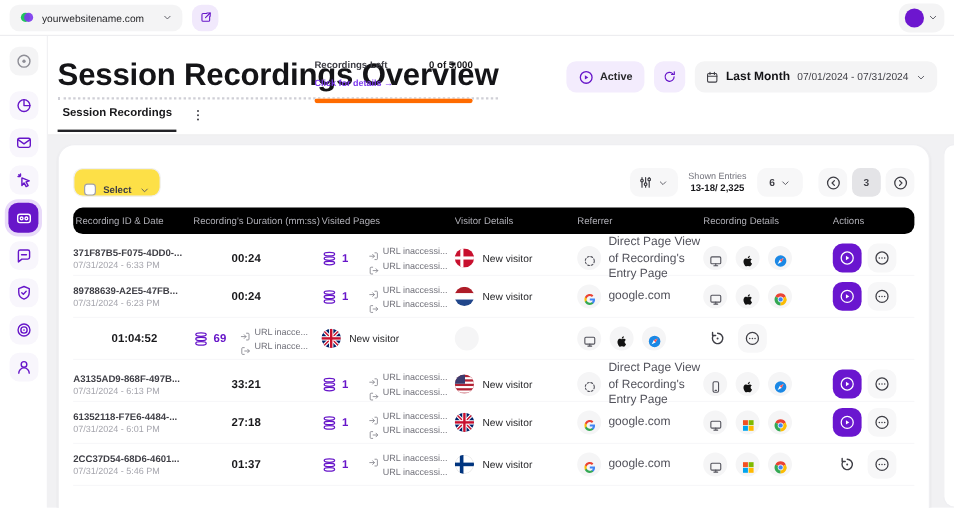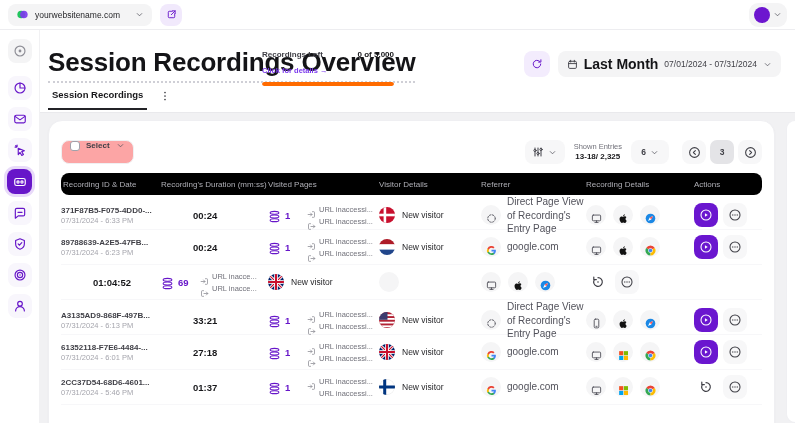--- a/index.html
+++ b/index.html
@@ -51,21 +51,21 @@
   .active-btn { display:flex; align-items:center; gap:5px; height:26px; padding:0 10px;
     background:#f3ecfd; border:none; border-radius:8px; cursor:pointer; }
   .active-btn .icon { width:13px; height:13px; color:#6716c9; }
   .active-btn .lbl { font-size:9px; font-weight:700; color:#27272a; }
   .refresh-btn { width:26px; height:26px; background:#f3ecfd; border:none; border-radius:8px;
     display:flex; align-items:center; justify-content:center; color:#6716c9; cursor:pointer; }
   .refresh-btn span { width:12px; height:12px; }
   .date-pill { display:flex; align-items:center; gap:6px; height:26px; padding:0 9px;
     background:#f4f4f5; border-radius:8px; cursor:pointer; }
   .date-pill .icon { width:11px; height:11px; color:#3f3f46; }
-  .period { font-size:14px; font-weight:700; color:#141417; }
+  .period { font-size:10px; font-weight:700; color:#141417; }
   .range { font-size:8.5px; color:#3f3f46; }
 
   .tab-row { position:absolute; left:0; right:0; bottom:0; height:26px; display:flex;
     align-items:center; padding-left:8px; }
   .tab { font-size:9.5px; font-weight:700; color:#18181b; padding:0 4px 8px 4px;
     border-bottom:2px solid #232327; cursor:pointer; }
   .kebab { margin-left:12px; margin-bottom:7px; width:12px; height:12px; color:#3f3f46; cursor:pointer; }
 
   
   .card { position:absolute; left:8px; top:90px; width:727px; bottom:-18px; background:#fff;
@@ -75,22 +75,22 @@
     border-radius:10px 0 0 10px; border:1px solid #efeff2; border-right:none; }
 
   .card-head { display:flex; align-items:center; gap:9px; height:30px; }
   .card-head-icon { width:26px; height:26px; border-radius:50%; background:#f6f2fc;
     display:flex; align-items:center; justify-content:center; color:#6716c9; position:relative; }
   .card-head-icon .icon { width:14px; height:14px; }
   .card-head-icon .mini-chev { position:absolute; bottom:-7px; left:9px; width:8px; height:8px; color:#a1a1aa; }
   .card-title { font-size:10.5px; font-weight:700; color:#141417; }
 
   .card-toolbar { display:flex; align-items:center; justify-content:space-between; margin-top:9px; }
-  .select-pill { display:flex; align-items:flex-start; gap:6px; height:24px; padding:0 8px;
-    background:#fca5a5; border:1px solid #f0f0f2; border-radius:8px; cursor:pointer; }
+  .select-pill { display:flex; align-items:flex-end; gap:6px; height:24px; padding:0 8px;
+    background:#fde047; border:1px solid #f0f0f2; border-radius:8px; cursor:pointer; }
   .checkbox { width:10px; height:10px; border:1.4px solid #a1a1aa; border-radius:3px; background:#fff; }
   .select-lbl { font-size:8px; font-weight:600; color:#3f3f46; }
   .toolbar-right { display:flex; align-items:center; gap:9px; }
   .chip { display:flex; align-items:center; justify-content:center; gap:4px; height:24px;
     background:#f7f7f8; border:none; border-radius:8px; cursor:pointer; color:#3f3f46; }
   .filter-chip { width:40px; }
   .filter-chip .icon { width:12px; height:12px; }
   .shown { text-align:center; line-height:1.3; }
   .shown .lbl { font-size:7.5px; color:#71717a; }
   .shown .val { font-size:8px; font-weight:700; color:#18181b; }
@@ -261,20 +261,29 @@
         <span class="recleft-label">Recordings Left</span>
         <span class="recleft-count">0 of 5,000</span>
       </div>
       <span class="recleft-link">Click for details →</span>
       <div class="recleft-bar">
           <div class="recleft-fill"></div>
         </div>
     </div>
 
     <div class="hdr-controls">
+      <button class="active-btn">
+        <span class="icon" data-icon="play-circle">
+            <svg viewBox="0 0 24 24" fill="none" stroke="currentColor" stroke-width="2" stroke-linecap="round" stroke-linejoin="round" xmlns="http://www.w3.org/2000/svg">
+              <circle cx="12" cy="12" r="9"></circle>
+              <path d="M10 8.6l5.2 3.4-5.2 3.4z" fill="currentColor" stroke="none"></path>
+            </svg>
+          </span>
+        <span class="lbl">Active</span>
+      </button>
       <button class="refresh-btn">
         <span data-icon="refresh">
             <svg viewBox="0 0 24 24" fill="none" stroke="currentColor" stroke-width="2" stroke-linecap="round" stroke-linejoin="round" xmlns="http://www.w3.org/2000/svg">
               <path d="M19.5 12a7.5 7.5 0 1 1-2.2-5.3"></path>
               <path d="M19.8 3.6v4.6h-4.6"></path>
             </svg>
           </span>
       </button>
       <div class="date-pill">
         <span class="icon" data-icon="calendar">

